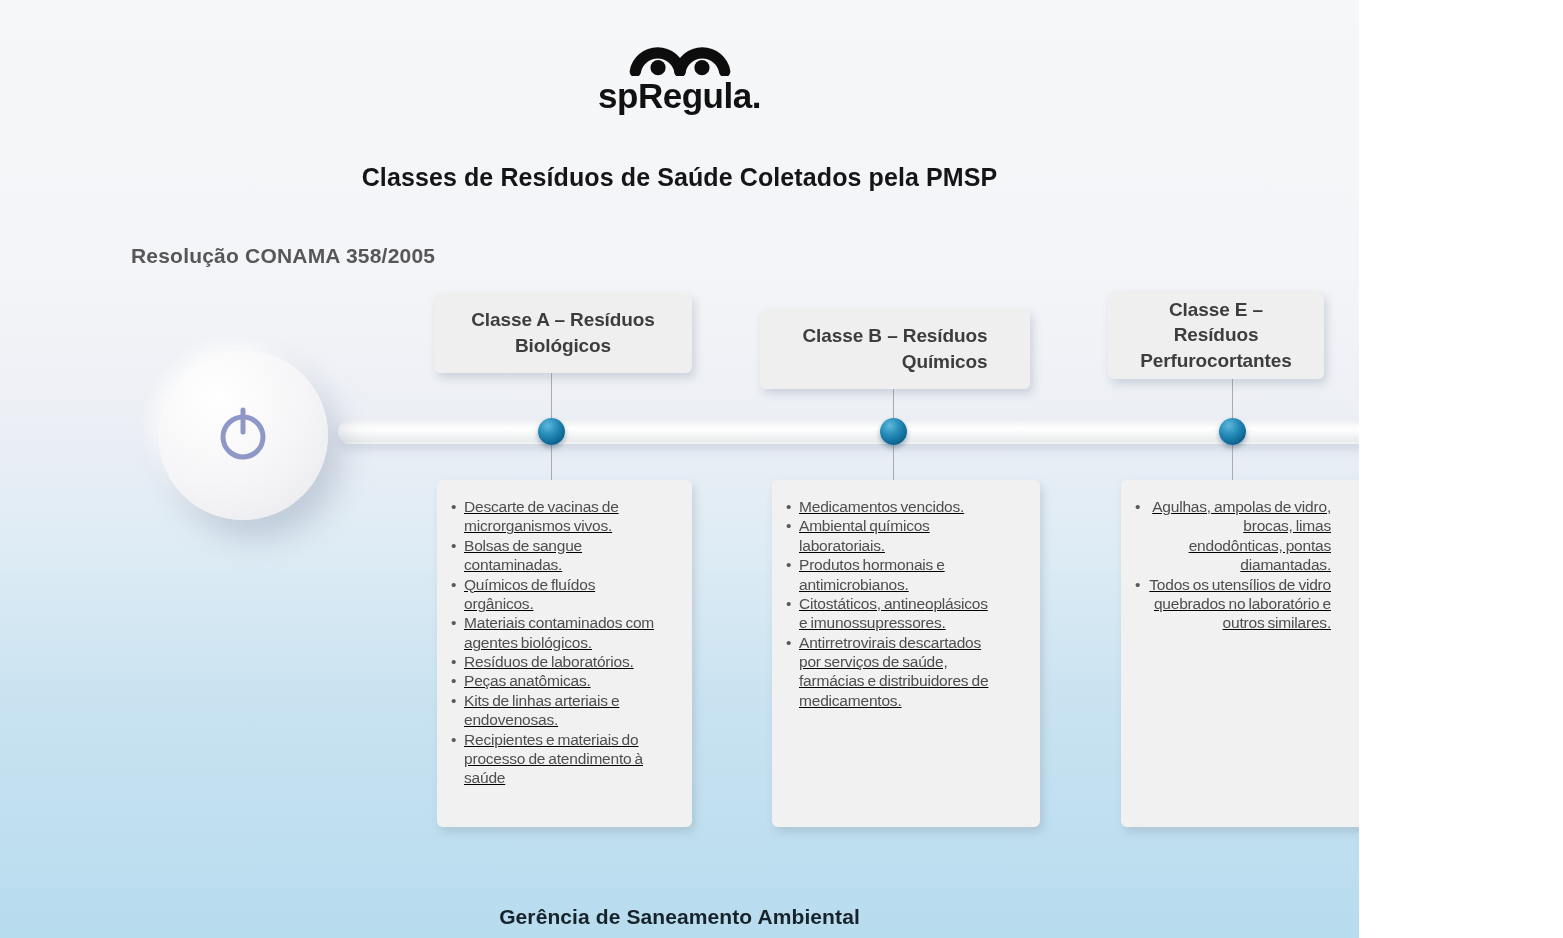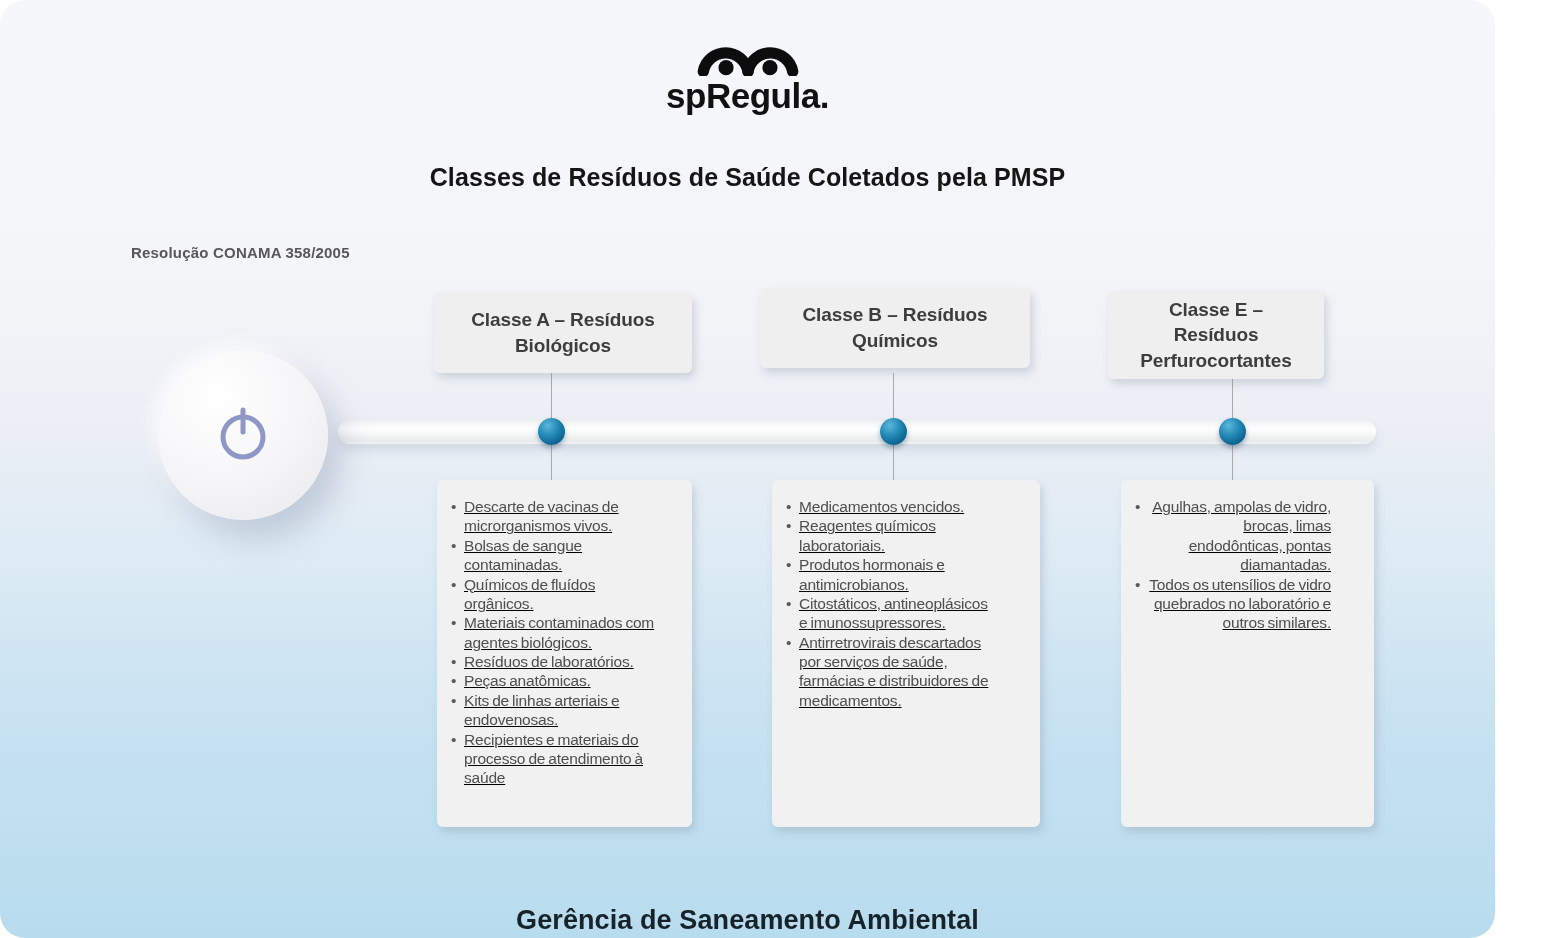--- a/index.html
+++ b/index.html
@@ -1,63 +1,62 @@
 <!DOCTYPE html>
 <html lang="pt-BR"><head>
 <meta charset="utf-8">
 <style>
   html,body{margin:0;padding:0;}
   body{font-family:"Liberation Sans","DejaVu Sans",sans-serif;}
   .canvas{
-    position:relative;width:1495px;height:938px;overflow:hidden;
+    position:relative;width:1359px;height:938px;overflow:hidden;
     background:linear-gradient(180deg,#f6f7f9 0%,#f4f5f8 28%,#eceff5 45%,#dcebf4 60%,#c8e2f1 76%,#b7dcee 100%);
-    border-radius:25px;
   }
   
   .logo{position:absolute;left:0;right:0;top:26px;display:flex;flex-direction:column;align-items:center;}
   .logo svg{display:block;}
   .wordmark{font-size:35px;font-weight:800;color:#111;letter-spacing:-0.5px;line-height:1;margin-top:2px;}
   
   .main-title{position:absolute;left:0;right:0;top:163px;text-align:center;
     font-size:25px;font-weight:700;color:#151515;letter-spacing:0.1px;}
-  .regulation{position:absolute;left:131px;top:244px;font-size:15px;font-weight:600;
+  .regulation{position:absolute;left:131px;top:244px;font-size:21px;font-weight:600;
     color:#575757;letter-spacing:0.2px;text-align:center;}
   
   .start-circle{position:absolute;left:158px;top:350px;width:170px;height:170px;border-radius:50%;
     background:radial-gradient(circle at 35% 28%,#ffffff 0%,#f6f6f8 50%,#e7e8ec 100%);
     box-shadow:14px 18px 30px rgba(150,162,185,0.45),-6px -6px 16px rgba(255,255,255,0.85);
     display:flex;align-items:center;justify-content:center;z-index:3;}
   .tl-bar{position:absolute;left:338px;top:420px;width:1038px;height:24px;border-radius:13px;
     background:linear-gradient(180deg,#eef0f1 0%,#ffffff 38%,#e9ebec 88%,#f3f4f5 100%);
     box-shadow:0 6px 10px rgba(155,168,185,0.30);z-index:1;}
   .connector{position:absolute;top:373px;width:1px;height:107px;background:#a9aaac;z-index:2;}
   .tl-dot{position:absolute;top:418px;width:27px;height:27px;border-radius:50%;z-index:4;
     background:radial-gradient(circle at 36% 28%,#5cb8dd 0%,#2187b4 42%,#0d618e 76%,#084a70 100%);
     box-shadow:0 3px 5px rgba(10,50,80,0.35);}
   
   .head-box{position:absolute;background:#efefef;border-radius:6px;z-index:2;
     box-shadow:3px 5px 9px rgba(130,142,160,0.30);
     display:flex;align-items:center;justify-content:center;text-align:center;
     font-size:19px;font-weight:600;color:#3d3d3d;line-height:1.35;letter-spacing:-0.1px;
     white-space:pre-line;}
   .head-a{left:434px;top:293px;width:258px;height:80px;}
-  .head-b{left:760px;top:288px;width:270px;height:80px;}
+  .head-b{left:760px;top:309px;width:270px;height:80px;text-align:right;}
   .head-e{left:1108px;top:291px;width:216px;height:88px;}
   .body-box{position:absolute;top:480px;height:347px;background:#f1f1f2;border-radius:6px;z-index:2;
     box-shadow:3px 5px 9px rgba(130,142,160,0.30);box-sizing:border-box;text-decoration:underline;}
   .body-a{left:437px;width:255px;padding:17px 34px 12px 12px;}
   .body-b{left:772px;width:268px;padding:17px 44px 12px 12px;}
   .body-e{left:1121px;width:253px;padding:17px 43px 12px 12px;text-align:right;}
   .body-box ul{list-style:none;margin:0;padding:0;}
   .body-box li{position:relative;padding-left:15px;font-size:15.5px;color:#4e4e4e;
     line-height:1.25;letter-spacing:-0.2px;word-spacing:-1px;}
   .body-box li::before{content:"\2022";position:absolute;left:2px;top:0;color:#5a5a5a;}
   
   .footer{position:absolute;left:0;right:0;top:905px;text-align:center;
-    font-size:27px;font-weight:700;color:#17232b;letter-spacing:0.1px;}
+    font-size:21px;font-weight:700;color:#17232b;letter-spacing:0.1px;}
 </style>
 </head>
 <body>
 
 <div class="canvas">
 
   <div class="logo">
     <span>
       <svg width="106" height="50" viewBox="0 0 140 66" fill="none" xmlns="http://www.w3.org/2000/svg">
         <path d="M11 60 A 30 30 0 0 1 70 60" stroke="#0d0d0d" stroke-width="15" stroke-linecap="round" fill="none"></path>
@@ -107,21 +106,21 @@
         <li>Materiais contaminados com agentes biológicos.</li>
         <li>Resíduos de laboratórios.</li>
         <li>Peças anatômicas.</li>
         <li>Kits de linhas arteriais e endovenosas.</li>
         <li>Recipientes e materiais do processo de atendimento à saúde</li>
       </ul>
   </div>
   <div class="body-box body-b">
     <ul>
         <li>Medicamentos vencidos.</li>
-        <li>Reagentes químicos laboratoriais.</li>
+        <li>Ambiental químicos laboratoriais.</li>
         <li>Produtos hormonais e antimicrobianos.</li>
         <li>Citostáticos, antineoplásicos e imunossupressores.</li>
         <li>Antirretrovirais descartados por serviços de saúde, farmácias e distribuidores de medicamentos.</li>
       </ul>
   </div>
   <div class="body-box body-e">
     <ul>
         <li>Agulhas, ampolas de vidro, brocas, limas endodônticas, pontas diamantadas.</li>
         <li>Todos os utensílios de vidro quebrados no laboratório e outros similares.</li>
       </ul>

